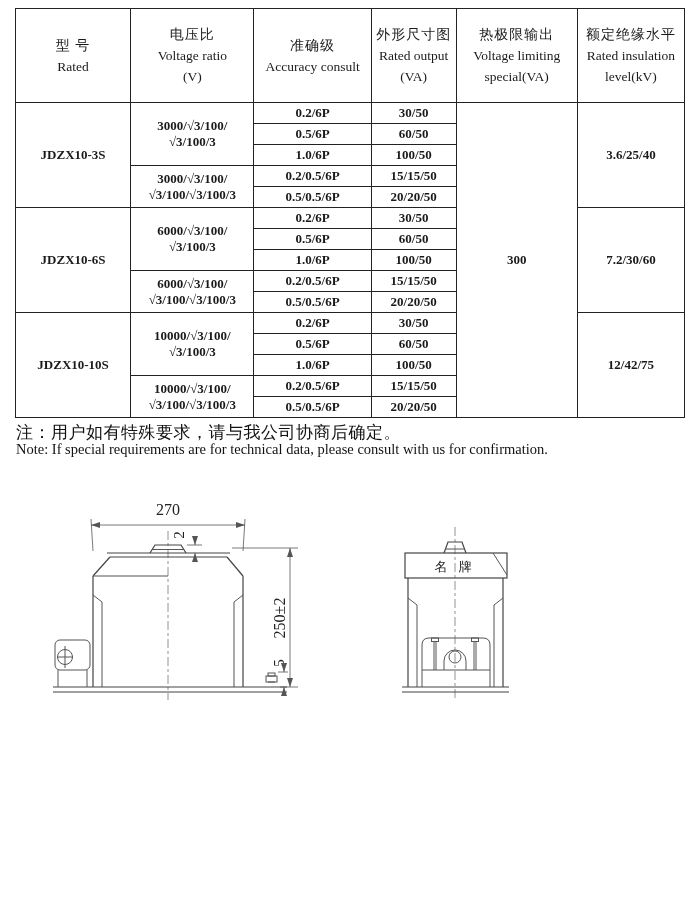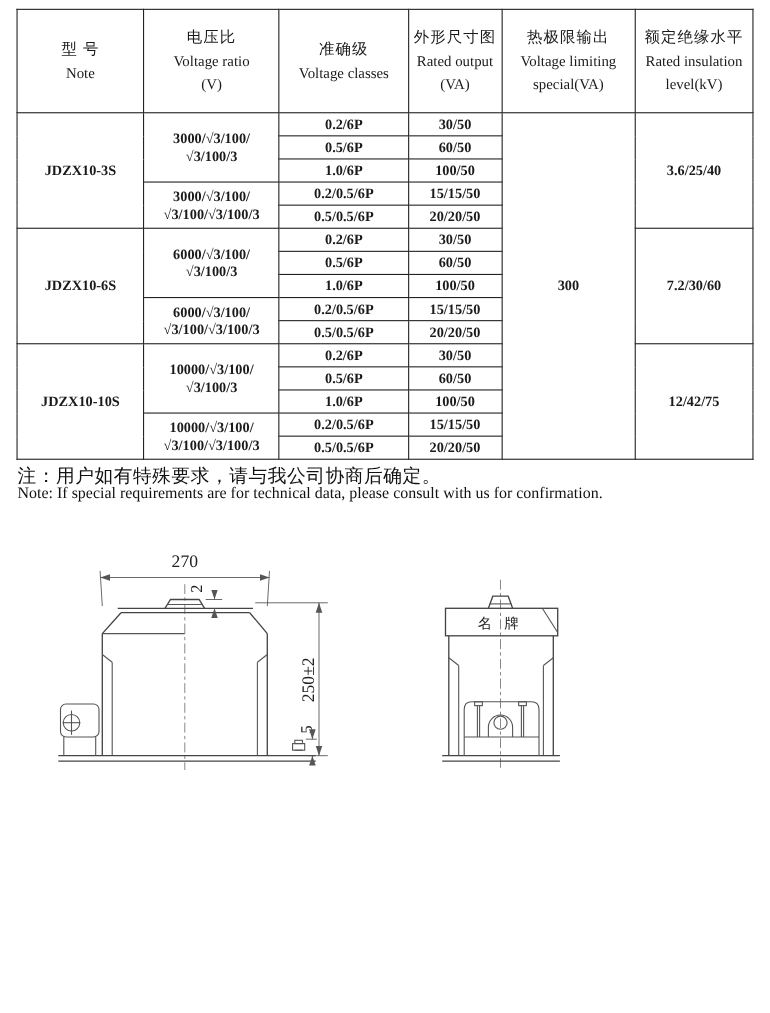--- a/index.html
+++ b/index.html
@@ -46,30 +46,30 @@
           <col class="c2">
           <col class="c3">
           <col class="c4">
           <col class="c5">
           <col class="c6">
       </colgroup>
       <thead>
         <tr>
           <th>
             <div class="zhh">型  号</div>
-            <div>Note</div>
+            <div>Rated</div>
           </th>
           <th>
             <div class="zhh">电压比</div>
             <div>Voltage ratio</div>
             <div>(V)</div>
           </th>
           <th>
             <div class="zhh">准确级</div>
-            <div>Voltage classes</div>
+            <div>Accuracy consult</div>
           </th>
           <th>
             <div class="zhh">外形尺寸图</div>
             <div>Rated output</div>
             <div>(VA)</div>
           </th>
           <th>
             <div class="zhh">热极限输出</div>
             <div>Voltage limiting</div>
             <div>special(VA)</div>

